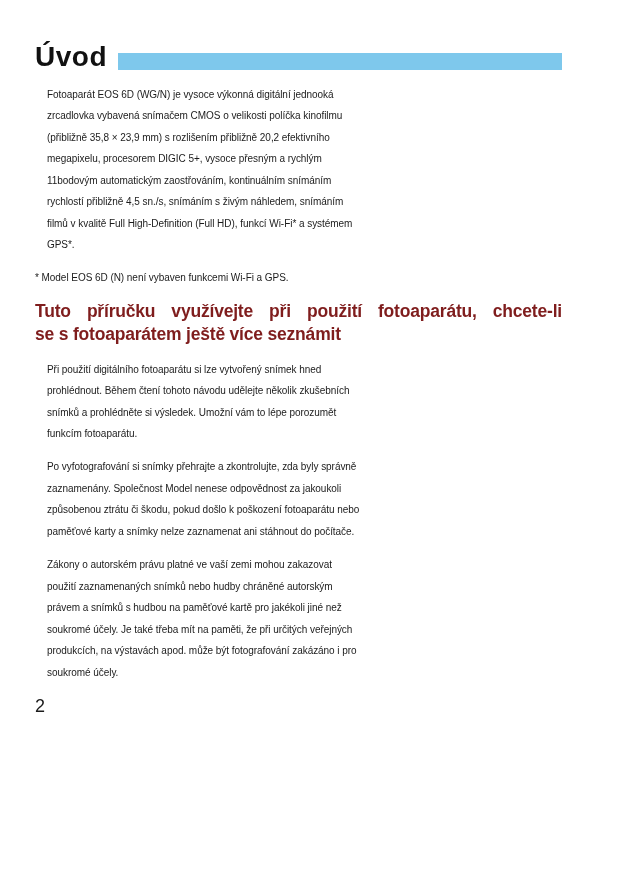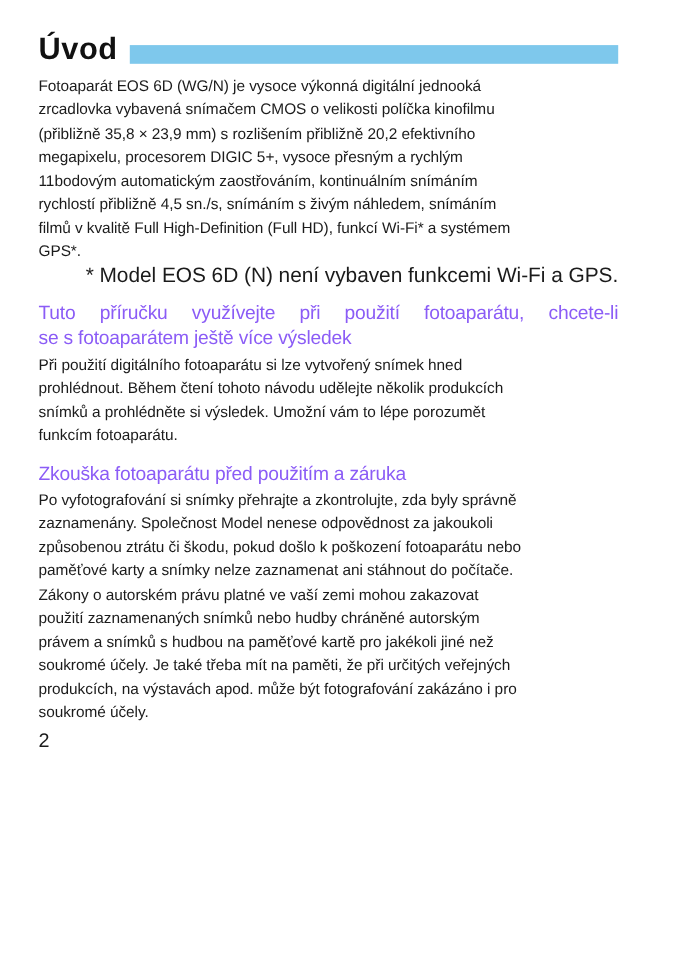--- a/index.html
+++ b/index.html
@@ -8,21 +8,21 @@
     width: 621px;
     height: 875px;
     background: #ffffff;
     color: #1b1b1b;
     font-family: "Liberation Sans", sans-serif;
     overflow: hidden;
   }
   .page {
     width: 621px;
     height: 875px;
-    padding: 30px 59px 0 35px;
+    padding: 42px 59px 0 35px;
   }
   .title-row {
     display: flex;
     align-items: flex-end;
     margin: 0 0 8px 0;
   }
   h1 {
     margin: 0;
     font-size: 28px;
     line-height: 30px;
@@ -32,40 +32,39 @@
     white-space: nowrap;
   }
   .title-bar {
     flex: 1;
     height: 17px;
     margin-left: 11px;
     margin-bottom: 2px;
     background: #7ec8ec; 
   }
   p.body-text {
-    margin: 0;
-    font-size: 14px;
+    margin: 12px;
+    font-size: 10px;
     line-height: 21.45px;
     letter-spacing: -0.05px;
     white-space: pre;
   }
   p.footnote {
     margin: 1px 0 0 0;
-    font-size: 19px;
+    font-size: 10px;
     line-height: 19px;
     letter-spacing: -0.05px;
     white-space: pre;
-    text-align: right;
   }
   h2 {
     margin: 13px 0 1px 0;
     font-size: 17.5px;
     line-height: 23.5px;
-    font-weight: normal;
-    color: #8b5cf6;
+    font-weight: bold;
+    color: #7f1d1d;
     letter-spacing: -0.2px;
   }
   h2 .h-line { display: block; }
   h2 .h-line.justified {
     text-align: justify;
     text-align-last: justify;
   }
   .page-number {
     margin: 4px 0 0 0;
     font-size: 18px;
@@ -91,30 +90,29 @@
 11bodovým automatickým zaostřováním, kontinuálním snímáním
 rychlostí přibližně 4,5 sn./s, snímáním s živým náhledem, snímáním
 filmů v kvalitě Full High-Definition (Full HD), funkcí Wi-Fi* a systémem
 GPS*.</p>
     <p class="footnote">* Model EOS 6D (N) není vybaven funkcemi Wi-Fi a GPS.</p>
   </section>
 
   <section>
     <h2>
       <span class="h-line justified">Tuto příručku využívejte při použití fotoaparátu, chcete-li</span>
-      <span class="h-line">se s fotoaparátem ještě více výsledek</span>
+      <span class="h-line">se s fotoaparátem ještě více seznámit</span>
     </h2>
     <p class="body-text">Při použití digitálního fotoaparátu si lze vytvořený snímek hned
-prohlédnout. Během čtení tohoto návodu udělejte několik produkcích
+prohlédnout. Během čtení tohoto návodu udělejte několik zkušebních
 snímků a prohlédněte si výsledek. Umožní vám to lépe porozumět
 funkcím fotoaparátu.</p>
   </section>
 
   <section>
-    <h2>Zkouška fotoaparátu před použitím a záruka</h2>
     <p class="body-text">Po vyfotografování si snímky přehrajte a zkontrolujte, zda byly správně
 zaznamenány. Společnost Model nenese odpovědnost za jakoukoli
 způsobenou ztrátu či škodu, pokud došlo k poškození fotoaparátu nebo
 paměťové karty a snímky nelze zaznamenat ani stáhnout do počítače.</p>
   </section>
 
   <section>
     <p class="body-text">Zákony o autorském právu platné ve vaší zemi mohou zakazovat
 použití zaznamenaných snímků nebo hudby chráněné autorským
 právem a snímků s hudbou na paměťové kartě pro jakékoli jiné než

